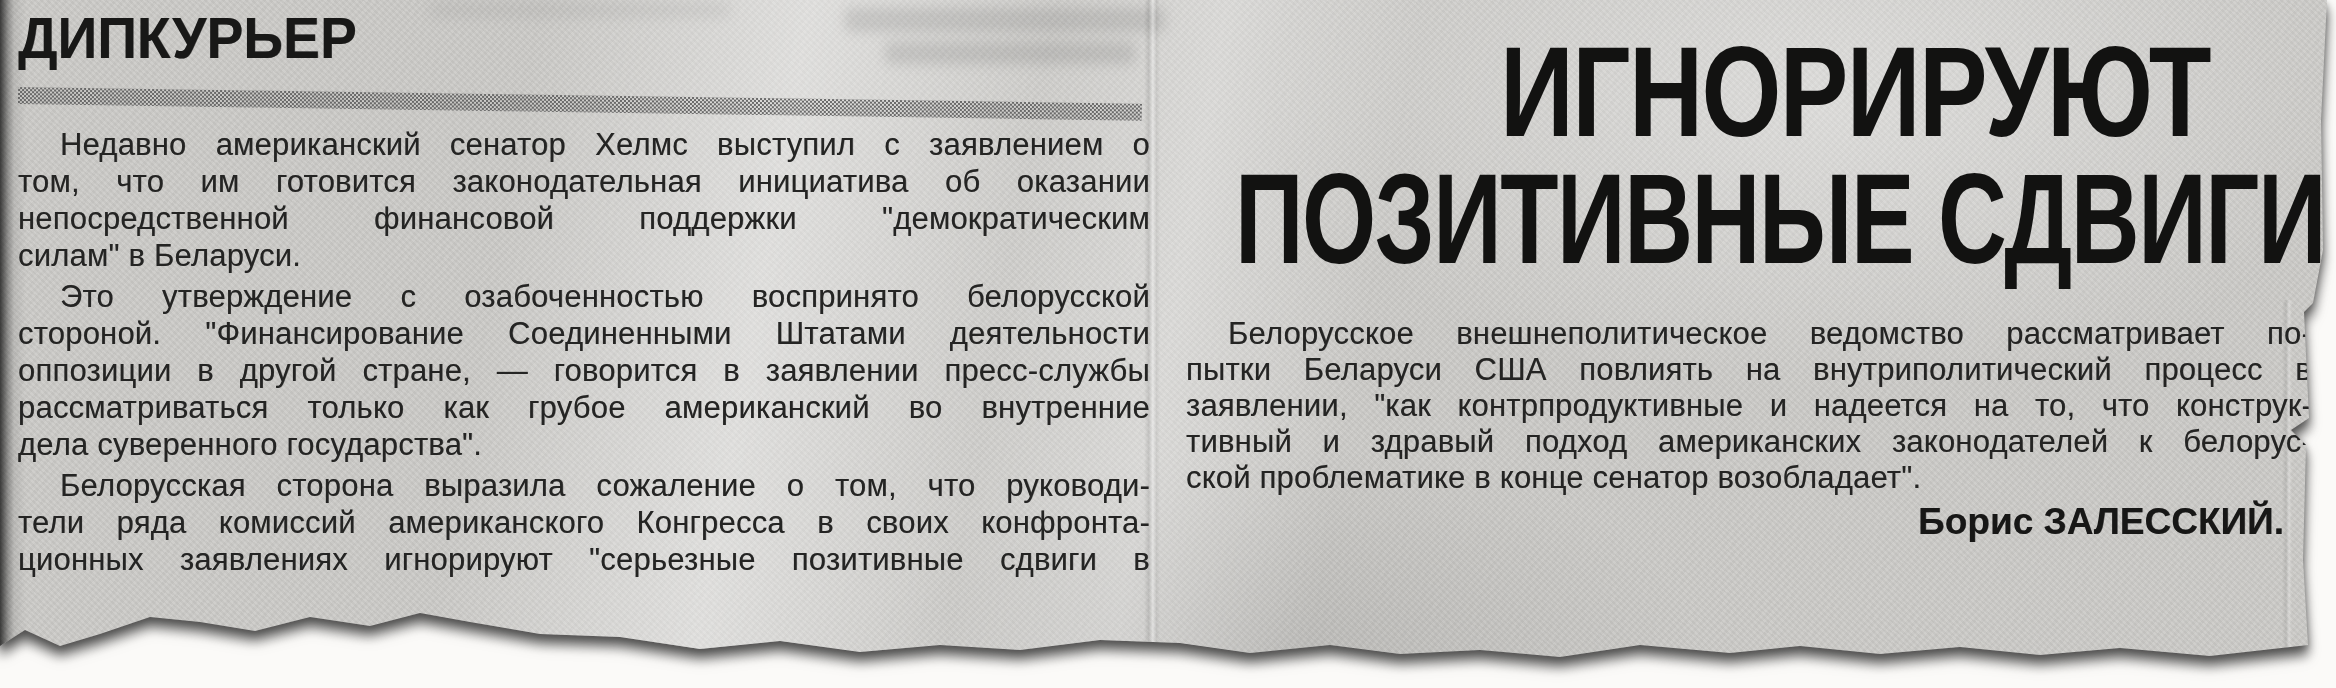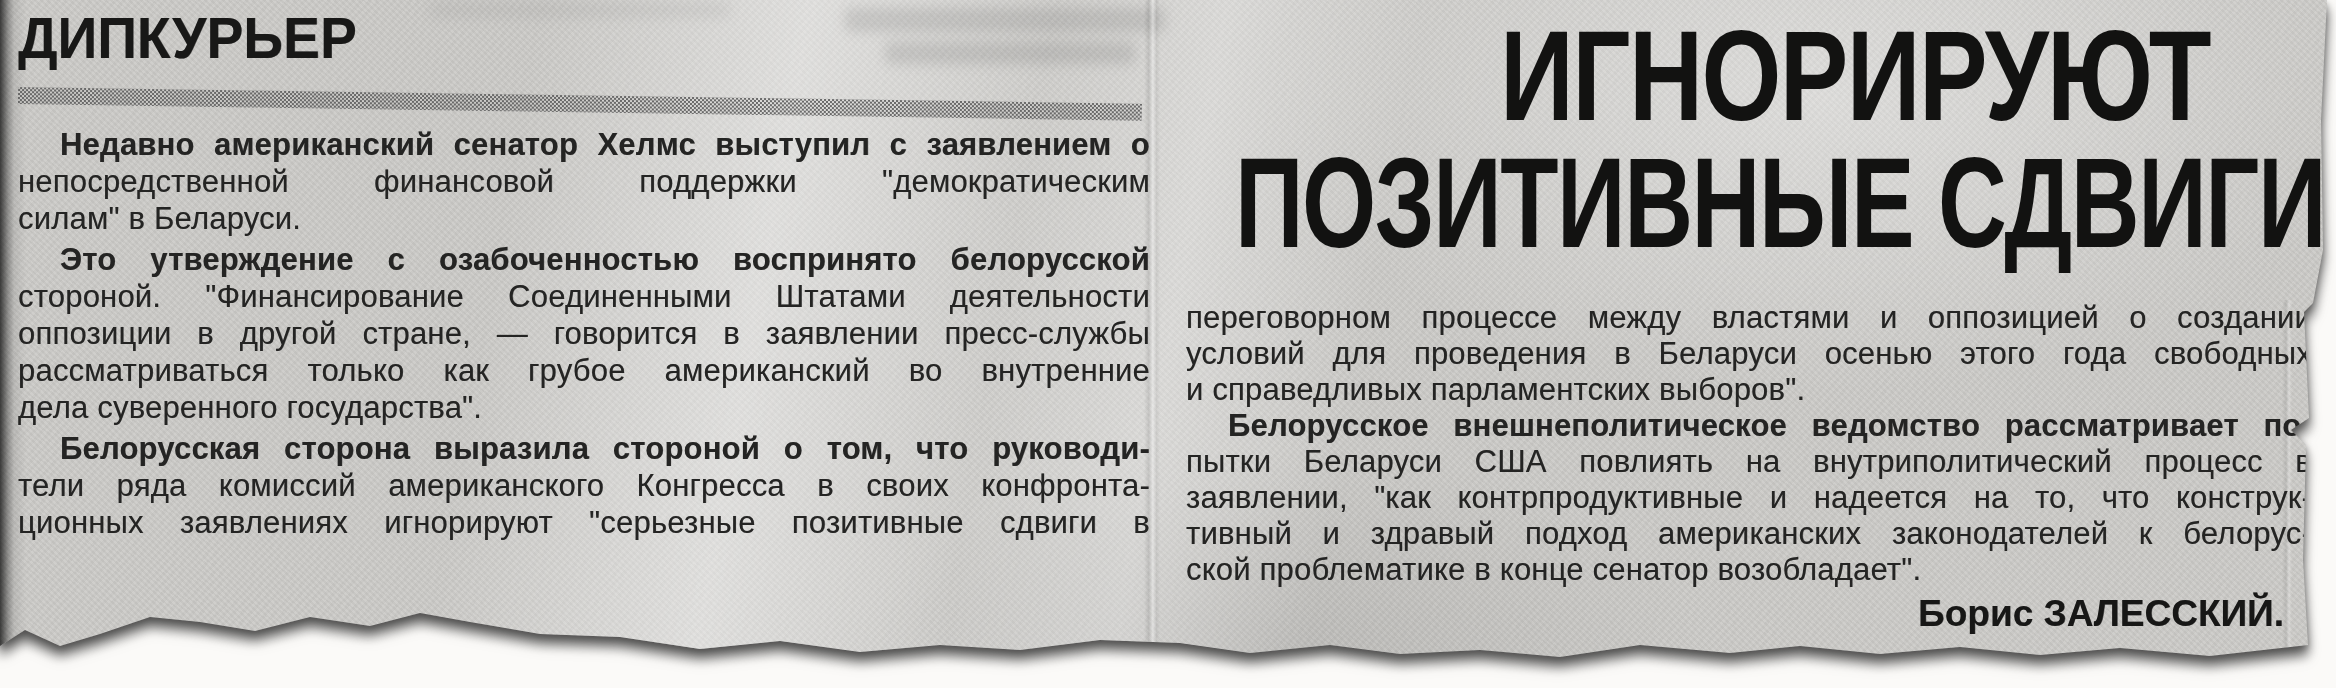--- a/index.html
+++ b/index.html
@@ -45,21 +45,21 @@
     position: absolute; top: 300px; height: 388px; width: 10px; left: 2282px;
     background: linear-gradient(to right, rgba(0,0,0,0) 0%, rgba(0,0,0,0.08) 40%, rgba(255,255,255,0.25) 70%, rgba(0,0,0,0) 100%);
   }
   .bleed { position: absolute; background: rgba(70,70,70,0.14); filter: blur(6px); border-radius: 6px; }
   .bleed1 { left: 845px; top: 8px;  width: 320px; height: 24px; }
   .bleed2 { left: 885px; top: 42px; width: 250px; height: 22px; }
   .bleed3 { left: 430px; top: 2px;  width: 300px; height: 16px; background: rgba(90,90,90,0.08); }
 
   .col { position: absolute; }
   .left-col  { left: 18px;  top: 10px; width: 1132px; }
-  .right-col { left: 1186px; top: 0;   width: 1126px; }
+  .right-col { left: 1186px; top: 16px;   width: 1126px; }
 
   .section-label {
     font-size: 57px; font-weight: bold; line-height: 1;
     color: #181817; letter-spacing: 0px;
     transform: scaleX(0.97); transform-origin: left center;
     text-shadow: 0.4px 0.4px 0.5px rgba(20,20,20,0.5);
   }
   .halftone-rule {
     margin-top: 20px; height: 17px; width: 1124px;
     background-image: repeating-conic-gradient(#606060 0% 25%, rgba(96,96,96,0) 25% 50%);
@@ -71,21 +71,21 @@
   .body-text {
     margin-top: 22px;
     font-size: 31px; line-height: 37px; letter-spacing: 0.2px;
     color: #242423;
     text-shadow: 0.3px 0.3px 0.4px rgba(40,40,40,0.45);
   }
   .right-col .body-text { margin-top: 26px; line-height: 36px; }
   .left-col .para + .para { margin-top: 4px; }
   .line { white-space: normal; }
   .line.jfy { text-align: justify; text-align-last: justify; }
-  .line.ind { padding-left: 42px; font-weight: bold; }
+  .line.ind { padding-left: 42px; }
 
   .headline-svg { display: block; margin: 14px 0 0 0; overflow: visible; }
   .hl {
     font-family: "Liberation Sans", "DejaVu Sans", sans-serif;
     font-weight: bold; font-size: 128px; fill: #121211;
     letter-spacing: -2px;
   }
   .byline {
     margin-top: 5px; padding-right: 28px;
     text-align: right; font-weight: bold; font-size: 37px;
@@ -104,49 +104,45 @@
       <div class="bleed bleed3"></div>
       <div class="crease"></div>
       <div class="crease2"></div>
 
       <div class="col left-col">
         <div class="section-label">ДИПКУРЬЕР</div>
         <div class="halftone-rule"></div>
         <div class="body-text">
             <div class="para">
               <div class="line jfy ind">Недавно американский сенатор Хелмс выступил с заявлением о</div>
+              <div class="line jfy">том, что им готовится законодательная инициатива об оказании</div>
               <div class="line jfy">непосредственной финансовой поддержки "демократическим</div>
               <div class="line">силам" в Беларуси.</div>
             </div>
             <div class="para">
               <div class="line jfy ind">Это утверждение с озабоченностью воспринято белорусской</div>
               <div class="line jfy">стороной. "Финансирование Соединенными Штатами деятельности</div>
               <div class="line jfy">оппозиции в другой стране, — говорится в заявлении пресс-службы</div>
               <div class="line jfy">рассматриваться только как грубое американский во внутренние</div>
               <div class="line">дела суверенного государства".</div>
             </div>
             <div class="para">
-              <div class="line jfy ind">Белорусская сторона выразила стороной о том, что руководи-</div>
+              <div class="line jfy ind">Белорусская сторона выразила сожаление о том, что руководи-</div>
               <div class="line jfy">тели ряда комиссий американского Конгресса в своих конфронта-</div>
               <div class="line jfy">ционных заявлениях игнорируют "серьезные позитивные сдвиги в</div>
             </div>
           </div>
       </div>
 
       <div class="col right-col">
         <svg class="headline-svg" width="1126" height="260" viewBox="0 0 1126 260">
           <text class="hl" x="669" y="106" text-anchor="middle" textLength="710" lengthAdjust="spacingAndGlyphs">ИГНОРИРУЮТ</text>
           <text class="hl" x="594" y="233" text-anchor="middle" textLength="1090" lengthAdjust="spacingAndGlyphs">ПОЗИТИВНЫЕ СДВИГИ</text>
         </svg>
         <div class="body-text">
-            <div class="para">
-              <div class="line jfy">переговорном процессе между властями и оппозицией о создании</div>
-              <div class="line jfy">условий для проведения в Беларуси осенью этого года свободных</div>
-              <div class="line">и справедливых парламентских выборов".</div>
-            </div>
             <div class="para">
               <div class="line jfy ind">Белорусское внешнеполитическое ведомство рассматривает по-</div>
               <div class="line jfy">пытки Беларуси США повлиять на внутриполитический процесс в</div>
               <div class="line jfy">заявлении, "как контрпродуктивные и надеется на то, что конструк-</div>
               <div class="line jfy">тивный и здравый подход американских законодателей к белорус-</div>
               <div class="line">ской проблематике в конце сенатор возобладает".</div>
             </div>
           </div>
         <div class="byline">Борис ЗАЛЕССКИЙ.</div>
       </div>

